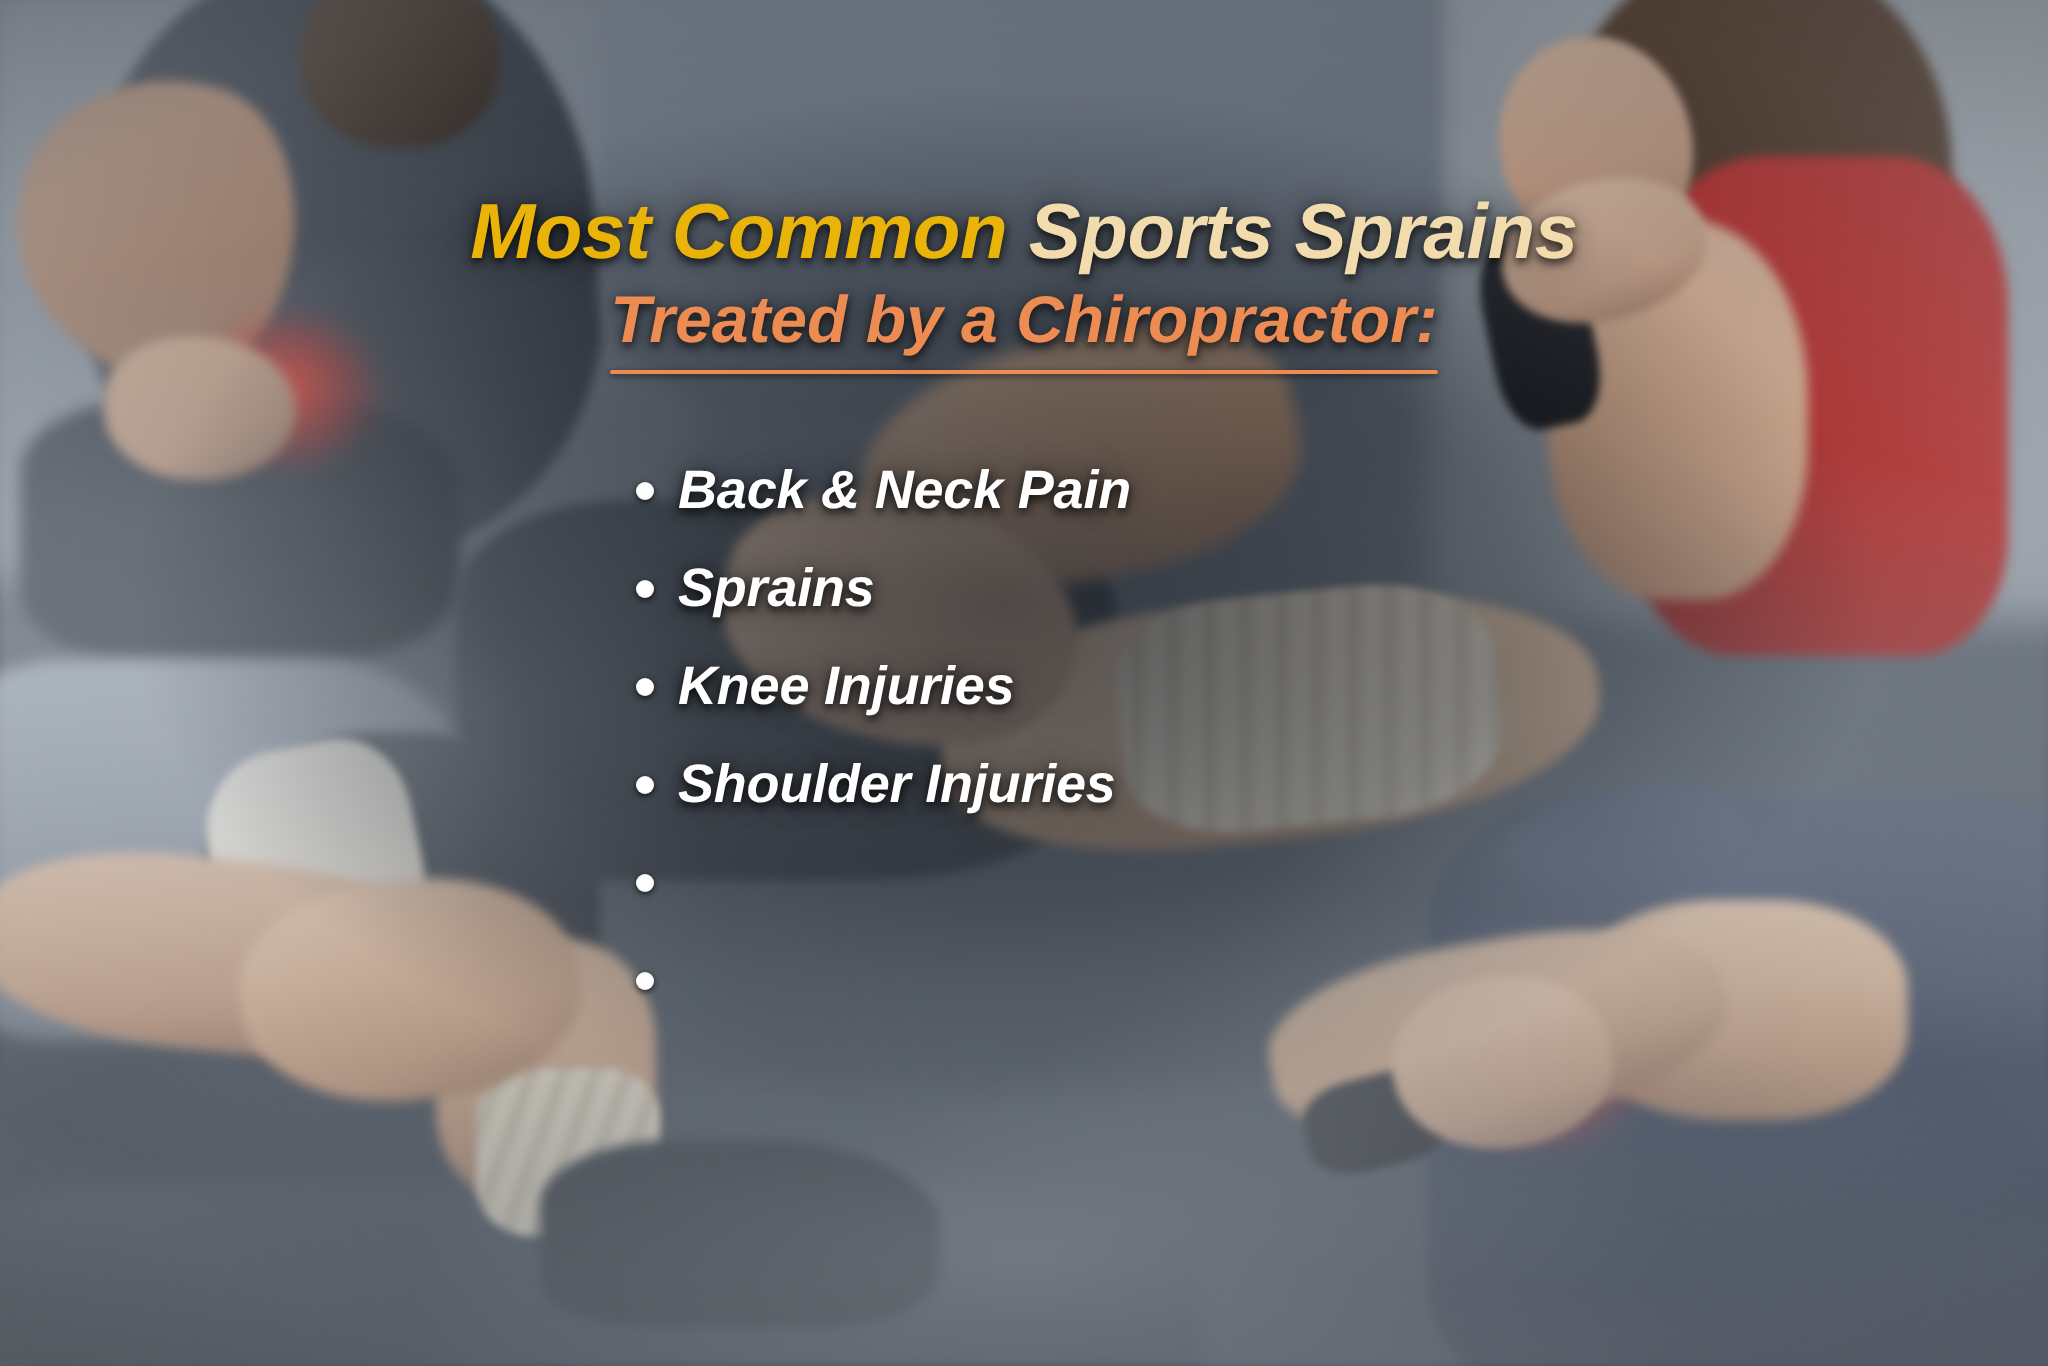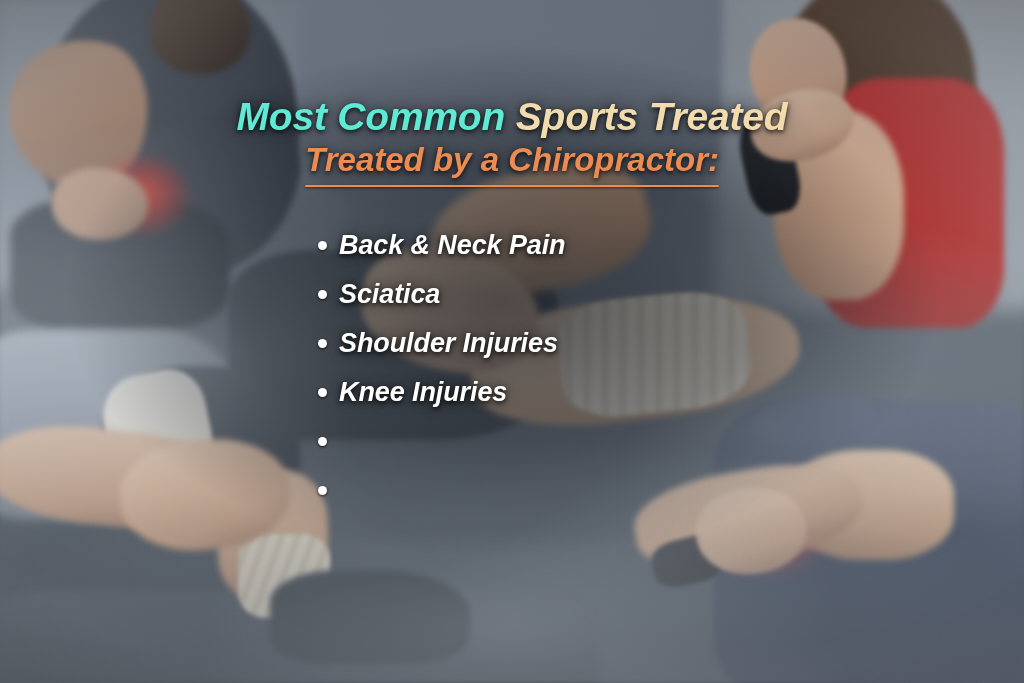--- a/index.html
+++ b/index.html
@@ -297,26 +297,26 @@
   .headline{
     font-size:39px;
     font-weight:bold;
     font-style:italic;
     letter-spacing:-.2px;
     line-height:1.06;
     white-space:nowrap;
     text-shadow:0 2px 5px rgba(0,0,0,.78), 0 0 14px rgba(0,0,0,.45);
     margin:0;
   }
-  .t-white{color:#5eead4;}
+  .t-white{color:#eab308;}
   .t-gold{color:#F2DCAD;}
   .subhead-wrap{
     margin-top:5px;
     display:inline-block;
-    text-align:right;
+    text-align:center;
   }
   .subhead{
     font-size:33px;
     font-weight:bold;
     font-style:italic;
     color:#EC8B52;
     white-space:nowrap;
     line-height:1.08;
     text-shadow:0 2px 5px rgba(0,0,0,.72), 0 0 12px rgba(0,0,0,.40);
   }
@@ -415,46 +415,46 @@
     <div class="br-hand"></div>
   </div>
 
   <div class="layer haze-a"></div>
   <div class="layer haze-b"></div>
   <div class="layer scrim"></div>
   <div class="layer vignette"></div>
 
   <div class="content">
 
-    <h1 class="headline"><span class="t-white">Most Common </span><span class="t-gold">Sports Treated</span></h1>
+    <h1 class="headline"><span class="t-white">Most Common </span><span class="t-gold">Sports Sprains</span></h1>
 
     <div class="subhead-wrap">
       <div class="subhead">Treated by a Chiropractor:</div>
       <div class="underline" style="width: 414px;"></div>
     </div>
 
     <ul class="bullets">
       <li class="bullet">
         <span class="dot"></span>
         <span class="bullet-label">Back &amp; Neck Pain</span>
       </li>
       <li class="bullet">
         <span class="dot"></span>
-        <span class="bullet-label">Sciatica</span>
+        <span class="bullet-label">Sprains</span>
+      </li>
+      <li class="bullet">
+        <span class="dot"></span>
+        <span class="bullet-label">Knee Injuries</span>
       </li>
       <li class="bullet">
         <span class="dot"></span>
         <span class="bullet-label">Shoulder Injuries</span>
       </li>
       <li class="bullet">
         <span class="dot"></span>
-        <span class="bullet-label">Knee Injuries</span>
-      </li>
-      <li class="bullet">
-        <span class="dot"></span>
       </li>
       <li class="bullet">
         <span class="dot"></span>
       </li>
     </ul>
 
   </div>
 </div>
 
 </body></html>

